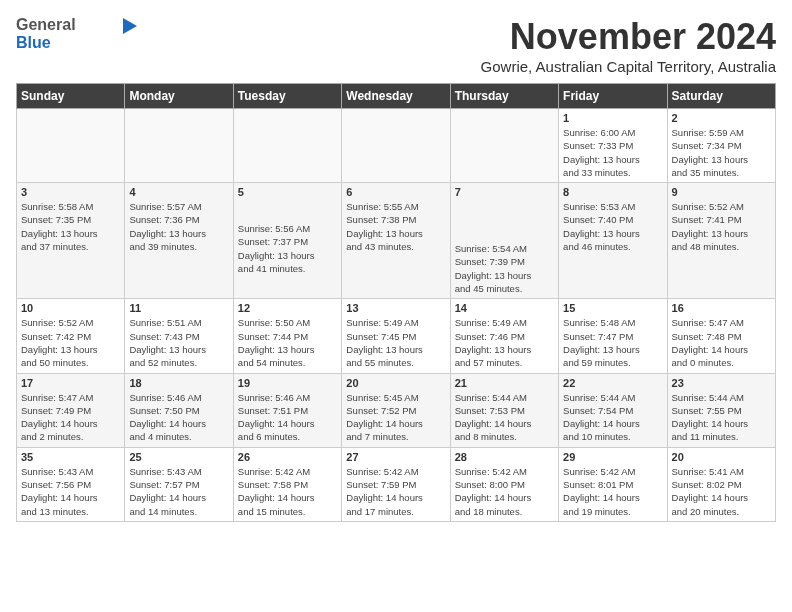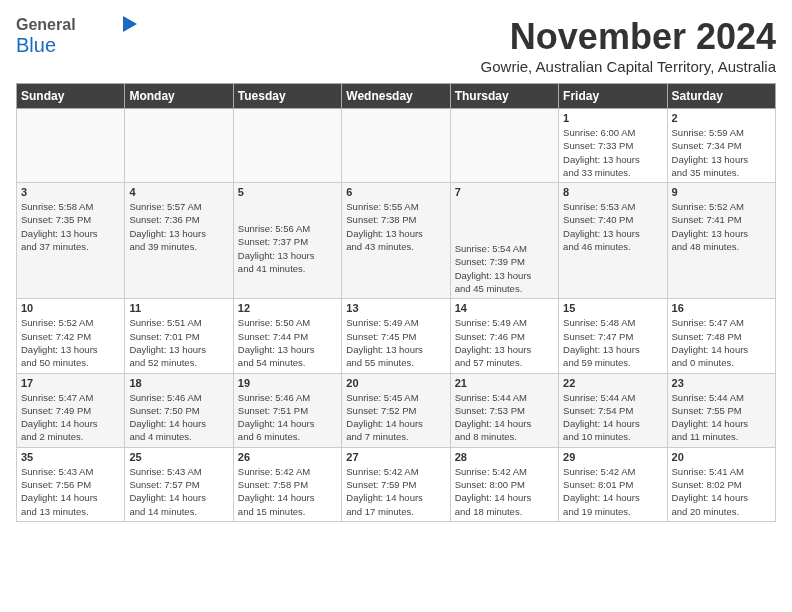--- a/index.html
+++ b/index.html
@@ -72,31 +72,31 @@
       display: block;
       margin-bottom: 2px;
     }
     .day-info {
       font-size: 9.5px;
       line-height: 1.4;
       color: #444;
     }
     .logo-row {
       display: flex;
-      align-items: center;
+      align-items: flex-end;
       gap: 44px;
     }
     .logo-text-general {
       font-size: 16px;
       font-weight: bold;
       color: #555;
     }
     .logo-text-blue {
-      font-size: 20px;
-      font-weight: normal;
+      font-size: 16px;
+      font-weight: bold;
       color: #1a6abf;
     }
     .logo-arrow {
       display: inline-block;
       width: 0;
       height: 0;
       border-top: 8px solid transparent;
       border-bottom: 8px solid transparent;
       border-left: 14px solid #1a6abf;
       margin-left: 3px;
@@ -209,21 +209,21 @@
         <td>
           <span class="day-num">10</span>
           <div class="day-info" style="white-space: pre-line;">Sunrise: 5:52 AM
 Sunset: 7:42 PM
 Daylight: 13 hours
 and 50 minutes.</div>
         </td>
         <td>
           <span class="day-num">11</span>
           <div class="day-info" style="white-space: pre-line;">Sunrise: 5:51 AM
-Sunset: 7:01 PM
+Sunset: 7:43 PM
 Daylight: 13 hours
 and 52 minutes.</div>
         </td>
         <td>
           <span class="day-num">12</span>
           <div class="day-info" style="white-space: pre-line;">Sunrise: 5:50 AM
 Sunset: 7:44 PM
 Daylight: 13 hours
 and 54 minutes.</div>
         </td>

